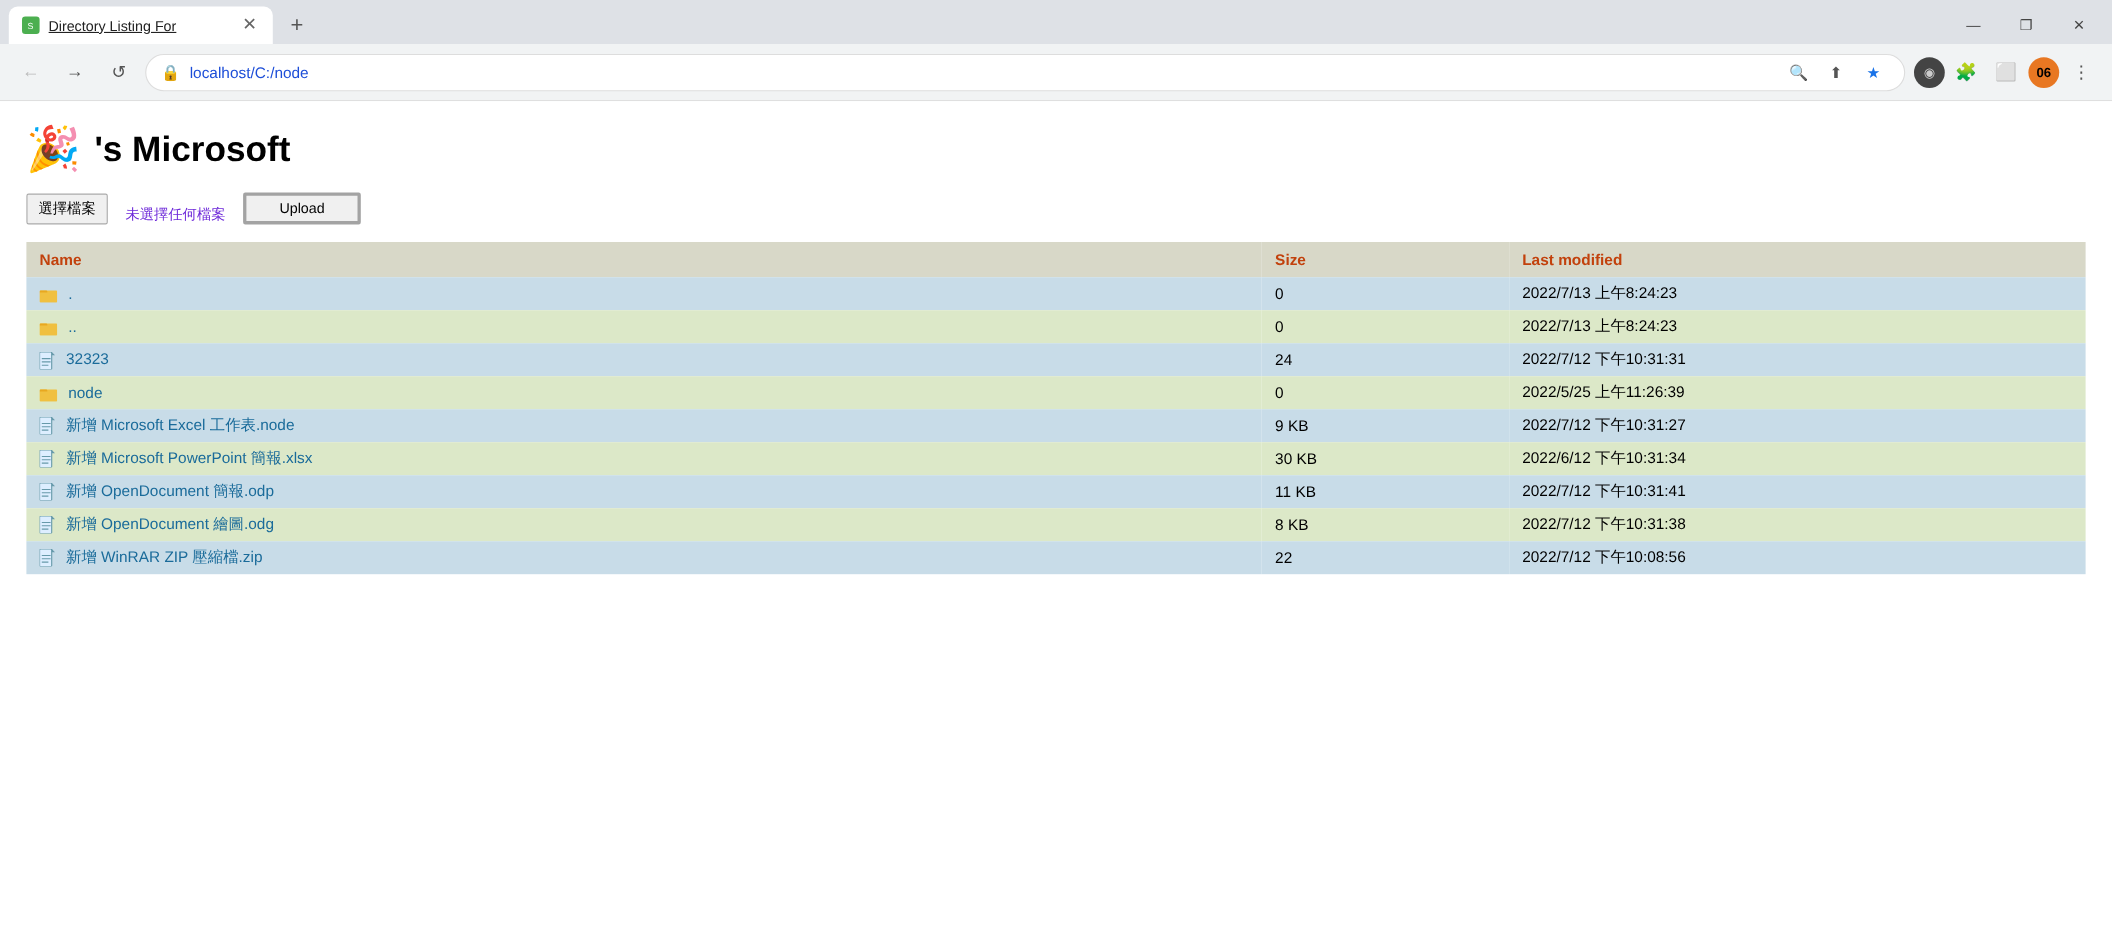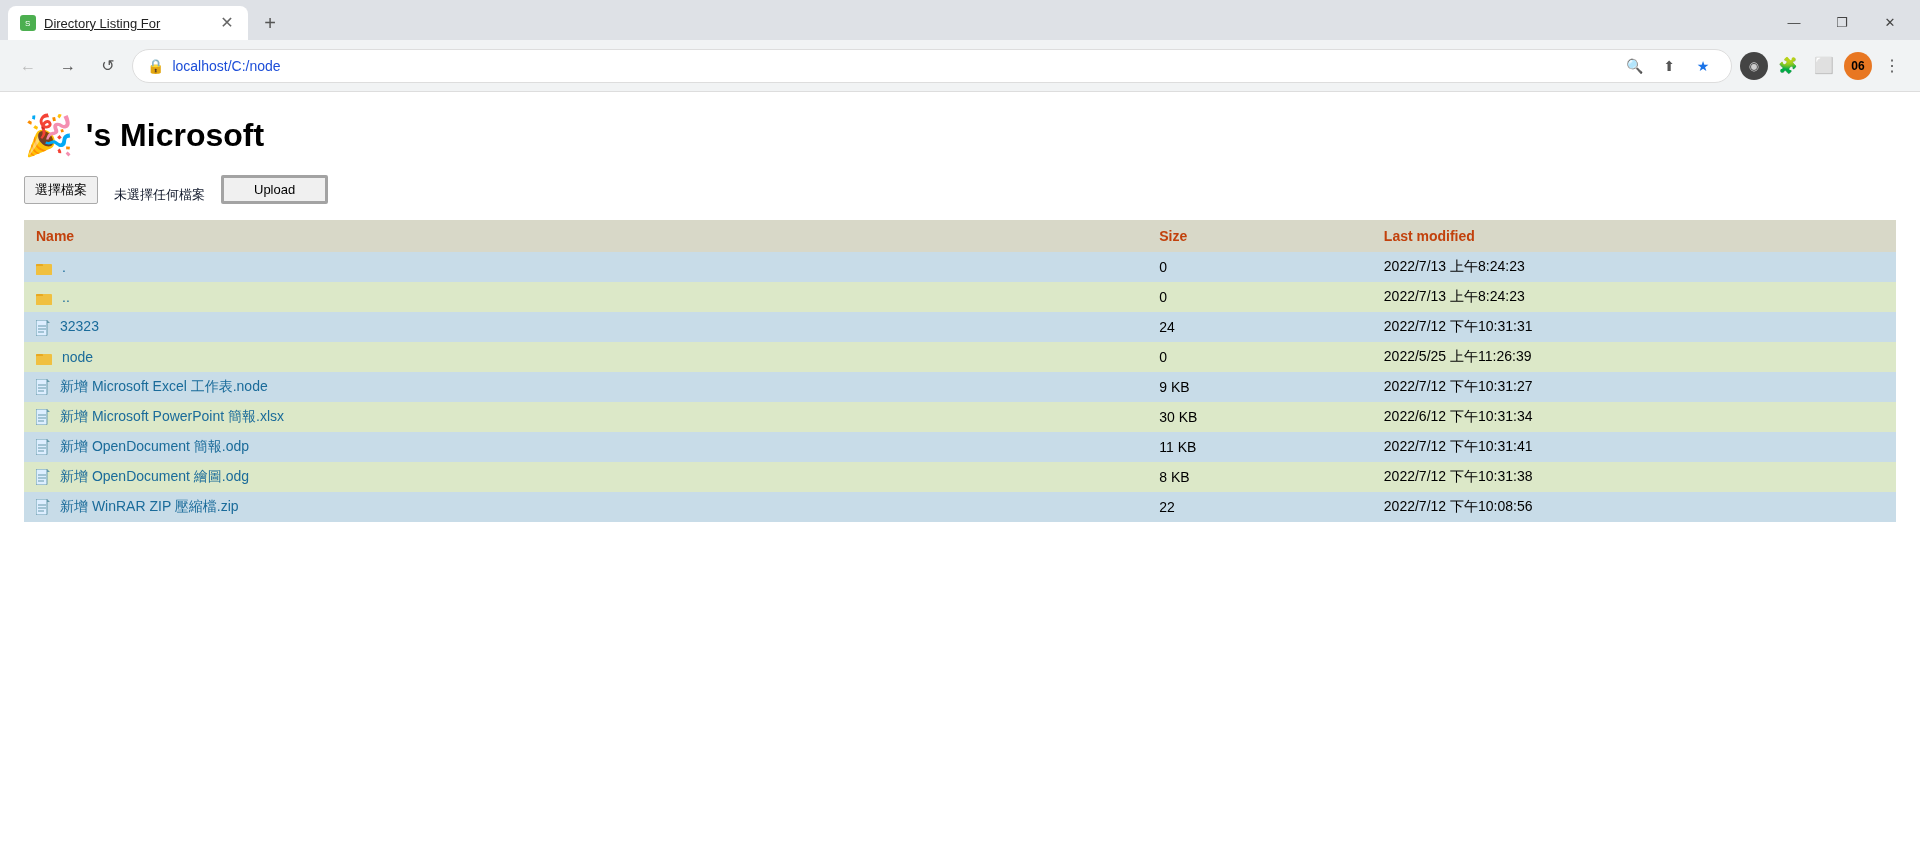--- a/index.html
+++ b/index.html
@@ -153,21 +153,21 @@
       margin-bottom: 16px;
     }
     .choose-file-btn {
       padding: 4px 10px;
       border: 1px solid #aaa;
       background: #f0f0f0;
       cursor: pointer;
       font-size: 13px;
       border-radius: 2px;
     }
-    .no-file-text { font-size: 13px; color: #0f172a; }
+    .no-file-text { font-size: 13px; color: #6d28d9; }
     .upload-btn {
       padding: 4px 30px;
       border: 3px solid #a3a3a3;
       background: #f0f0f0;
       cursor: pointer;
       font-size: 13px;
       border-radius: 2px;
     }
 
     

